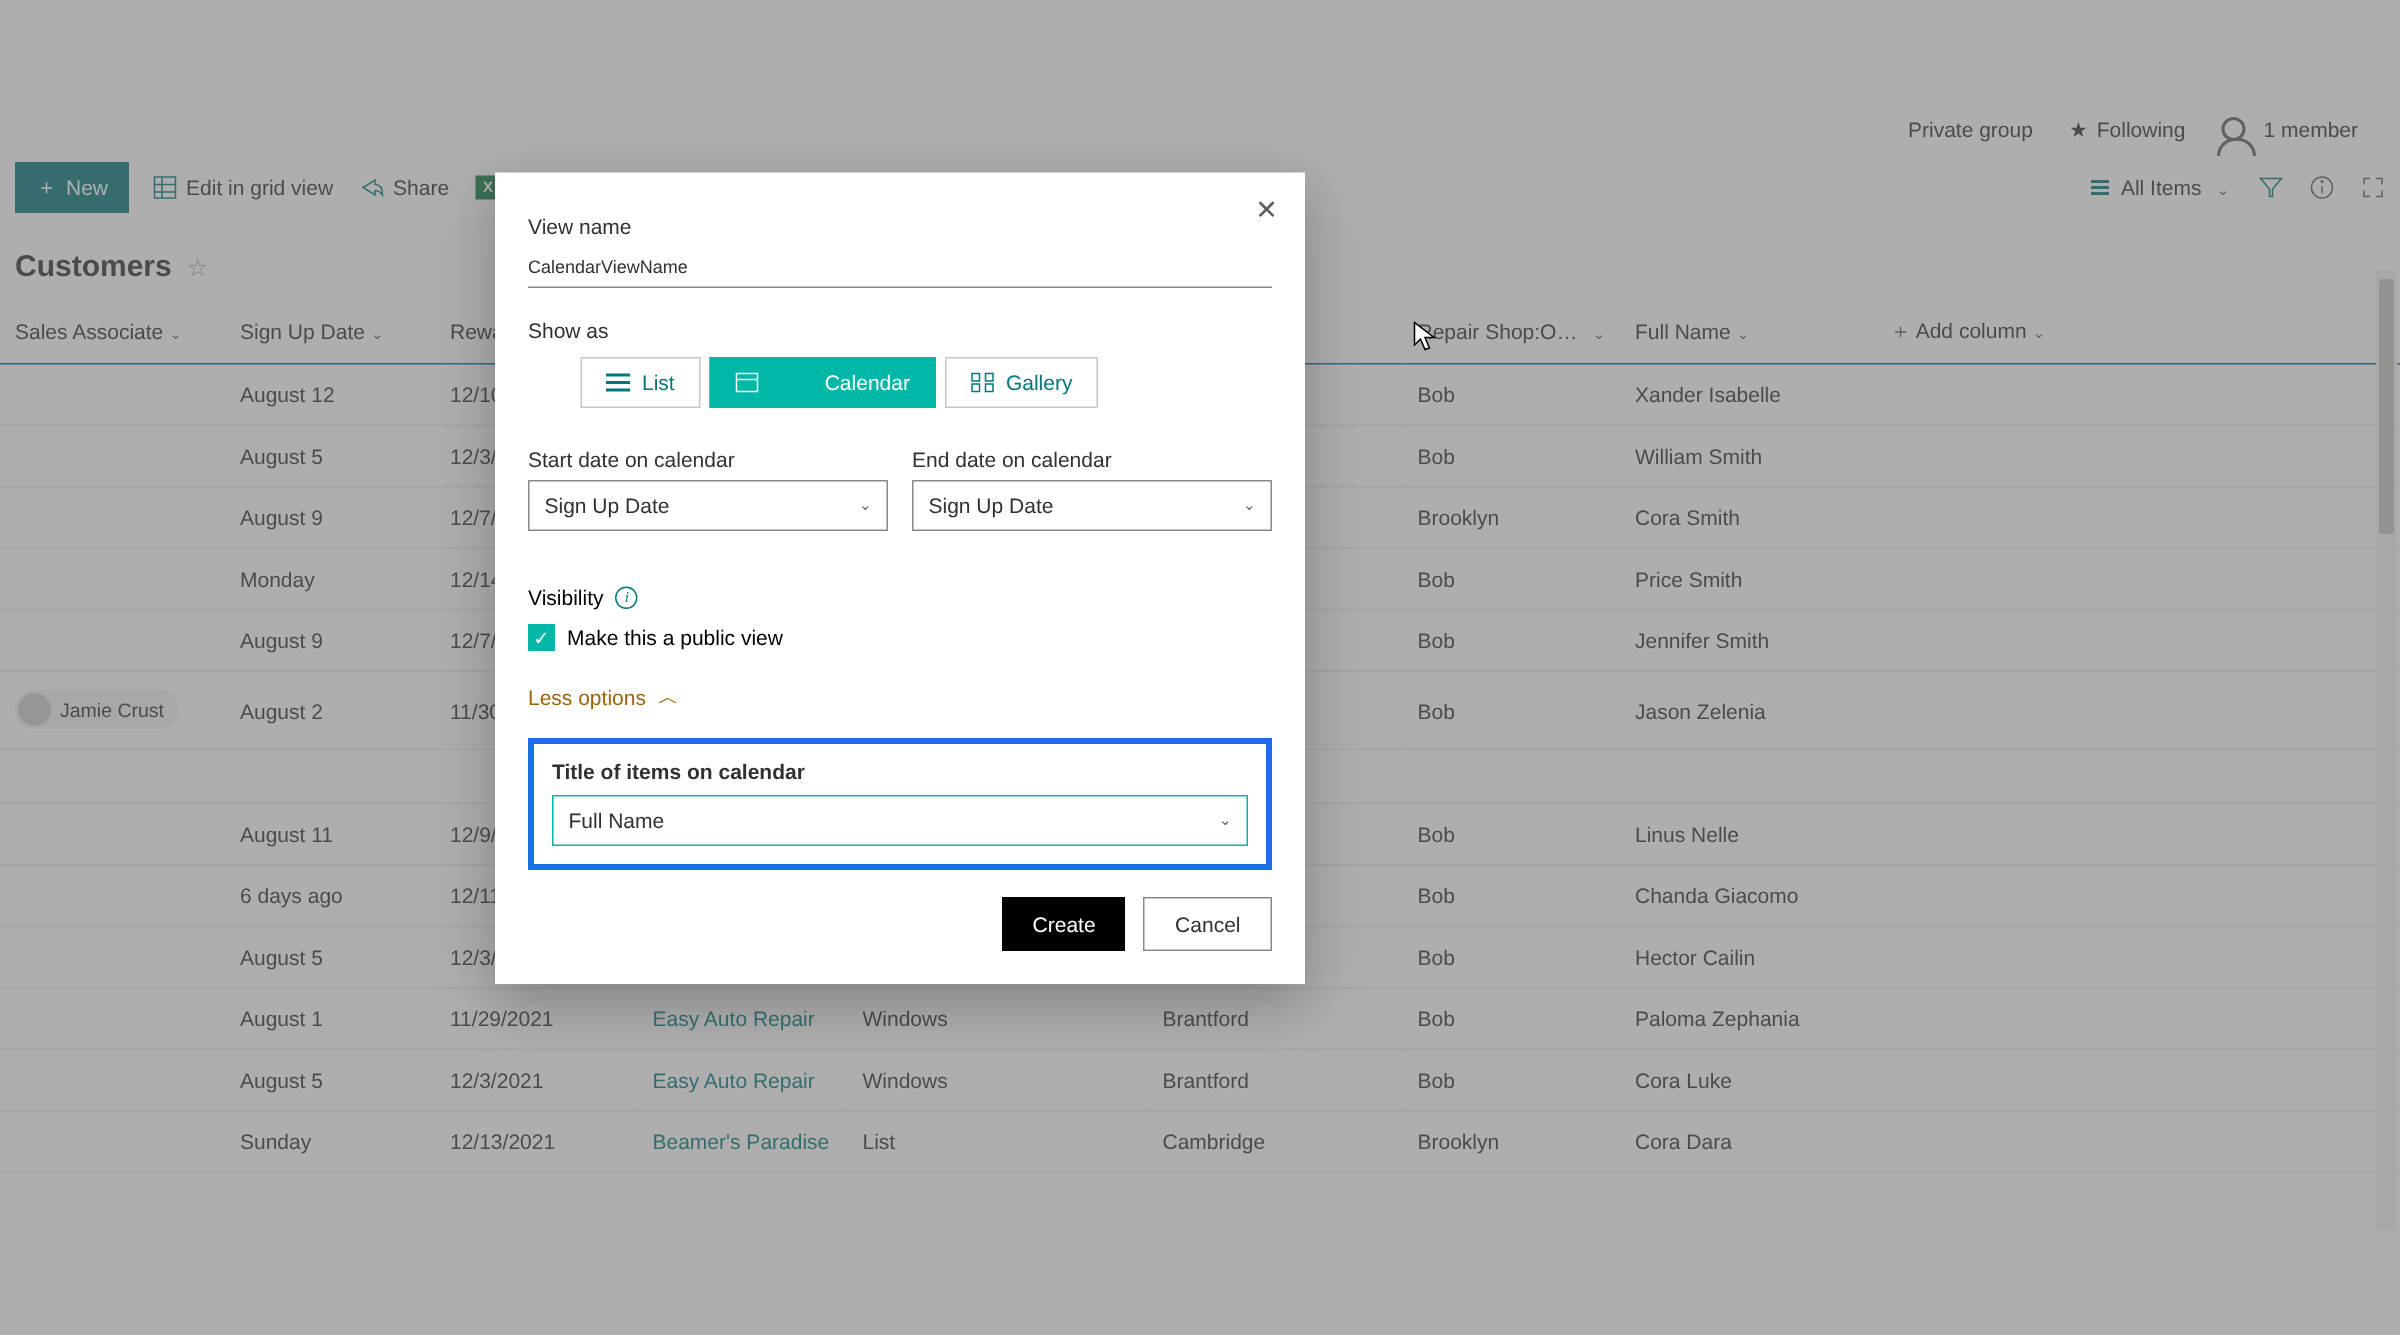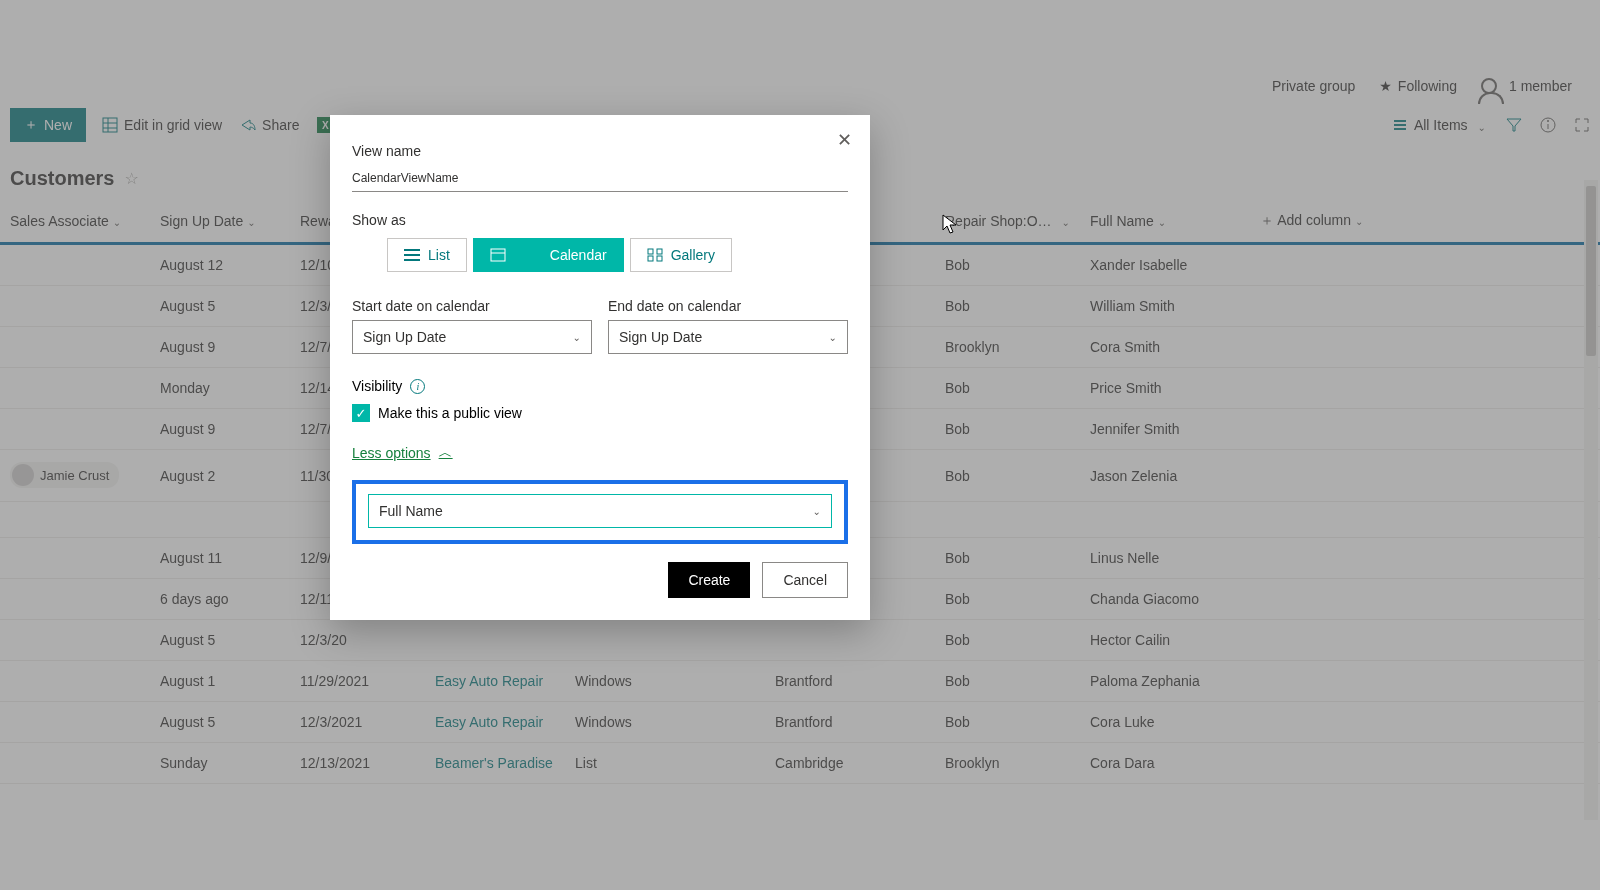--- a/index.html
+++ b/index.html
@@ -18,21 +18,21 @@
 .tool-item { display:flex; align-items:flex-end; gap:6px; cursor:pointer; padding:4px 2px;}
 .tool-right { margin-left:auto; display:flex; align-items:center; gap:18px; color:#605e5c;}
 .teal { color:#03787c; }
 .ic { width:16px; height:16px; display:inline-block; }
 
 .list-title-row { padding:18px 10px 10px 10px; display:flex; align-items:center; gap:10px; }
 .list-title { font-size:20px; font-weight:600; color:#323130; }
 .star-outline { color:#a19f9d; }
 
 table.data { width:100%; border-collapse:collapse; font-size:14px; color:#323130; }
-table.data th { text-align:left; font-weight:400; color:#323130; padding:12px 10px; border-bottom:3px solid #0369a1; white-space:nowrap; font-size:14px;}
+table.data th { text-align:left; font-weight:400; color:#323130; padding:12px 10px; border-bottom:1px solid #0369a1; white-space:nowrap; font-size:14px;}
 table.data td { padding:12px 10px; border-bottom:1px solid #edebe9; white-space:nowrap; }
 table.data td.link { color:#03787c; }
 .chev { font-size:10px; color:#605e5c; margin-left:4px; }
 .chip { display:inline-flex; align-items:center; gap:6px; background:#f3f2f1; border-radius:12px; padding:2px 10px 2px 2px; font-size:13px;}
 .chip .av { width:22px; height:22px; border-radius:50%; background:#d0cece; display:inline-block; }
 
 
 .vscroll { position:absolute; right:2px; top:180px; width:14px; height:640px; background:#f3f2f1; }
 .vscroll .thumb { position:absolute; left:2px; top:6px; width:10px; height:170px; background:#c8c6c4; border-radius:2px; }
 
@@ -44,24 +44,24 @@
 .modal .close { position:absolute; top:14px; right:18px; font-size:18px; color:#605e5c; cursor:pointer; background:none; border:none; }
 .fld-label { font-size:14px; color:#323130; margin-bottom:6px; margin-top:8px; }
 .view-name-input { width:100%; border:none; border-bottom:1px solid #8a8886; font-size:12px; color:#323130; padding:6px 0; outline:none; }
 
 .show-as { display:flex; gap:6px; margin-top:10px;padding-left:35px; }
 .seg-btn { border:1px solid #c8c6c4; padding:8px 16px; font-size:14px; background:#fff; color:#03787c; display:flex; align-items:center; gap:8px; cursor:pointer; }
 .seg-btn.sel { background:#00b7a8; color:#fff; border-color:#00b7a8;gap:44px; }
 .row2 { display:flex; gap:16px; margin-top:18px; }
 .col { flex:1; }
 .select-mock { border:1px solid #8a8886; padding:8px 10px; font-size:14px; color:#323130; display:flex; justify-content:space-between; align-items:center; background:#fff; cursor:pointer;}
-.vis-row { display:flex; align-items:center; gap:8px; margin-top:24px; font-size:14px;}
+.vis-row { display:flex; align-items:center; gap:8px; margin-top:36px; font-size:14px;}
 .info-ic { width:15px; height:15px; border:1.5px solid #03787c; border-radius:50%; display:inline-flex; align-items:center; justify-content:center; font-size:10px; color:#03787c; font-style:italic; font-family:serif;}
 .cb { width:18px; height:18px; border:1px solid #00b7a8; background:#00b7a8; display:inline-flex; align-items:center; justify-content:center; color:#fff; font-size:13px;}
-.less-opt { color:#15803d; font-size:14px; margin-top:22px; display:flex; align-items:center; gap:8px; cursor:pointer;text-decoration:underline;}
+.less-opt { color:#a16207; font-size:14px; margin-top:22px; display:flex; align-items:center; gap:8px; cursor:pointer;}
 .hl-box { border:4px solid #1a6fe8; padding:10px 12px 12px 12px; margin-top:18px;}
 .hl-box .select-mock { border:1.5px solid #00b7a8; }
 .modal-actions { display:flex; justify-content:flex-end; gap:12px; margin-top:18px;}
 .btn-primary { background:#000000; color:#fff; border:none; padding:9px 20px; font-size:14px; cursor:pointer;}
 .btn-secondary { background:#fff; color:#323130; border:1px solid #8a8886; padding:9px 20px; font-size:14px; cursor:pointer;}
 .cursor-ptr { position:absolute; left:942px; top:214px; font-size:18px; color:#000; pointer-events:none; }
 .excel-ic { width:16px; height:16px; background:#107c41; color:#fff; font-size:10px; font-weight:bold; display:inline-flex; align-items:center; justify-content:center;}
 
 svg { display:block; }
 </style>
@@ -364,20 +364,21 @@
     <span class="cb">✓</span>
     <span>Make this a public view</span>
   </div>
 
   <div class="less-opt">
     <span>Less options</span>
     <span>︿</span>
   </div>
 
   <div class="hl-box">
+    <div style="font-size:14px; font-weight:600; color:#323130; margin-bottom:8px">Title of items on calendar</div>
     <div class="select-mock">
       <span>Full Name</span>
       <span class="chev">⌄</span>
     </div>
   </div>
 
   <div class="modal-actions">
     <button class="btn-primary">Create</button>
     <button class="btn-secondary">Cancel</button>
   </div>

